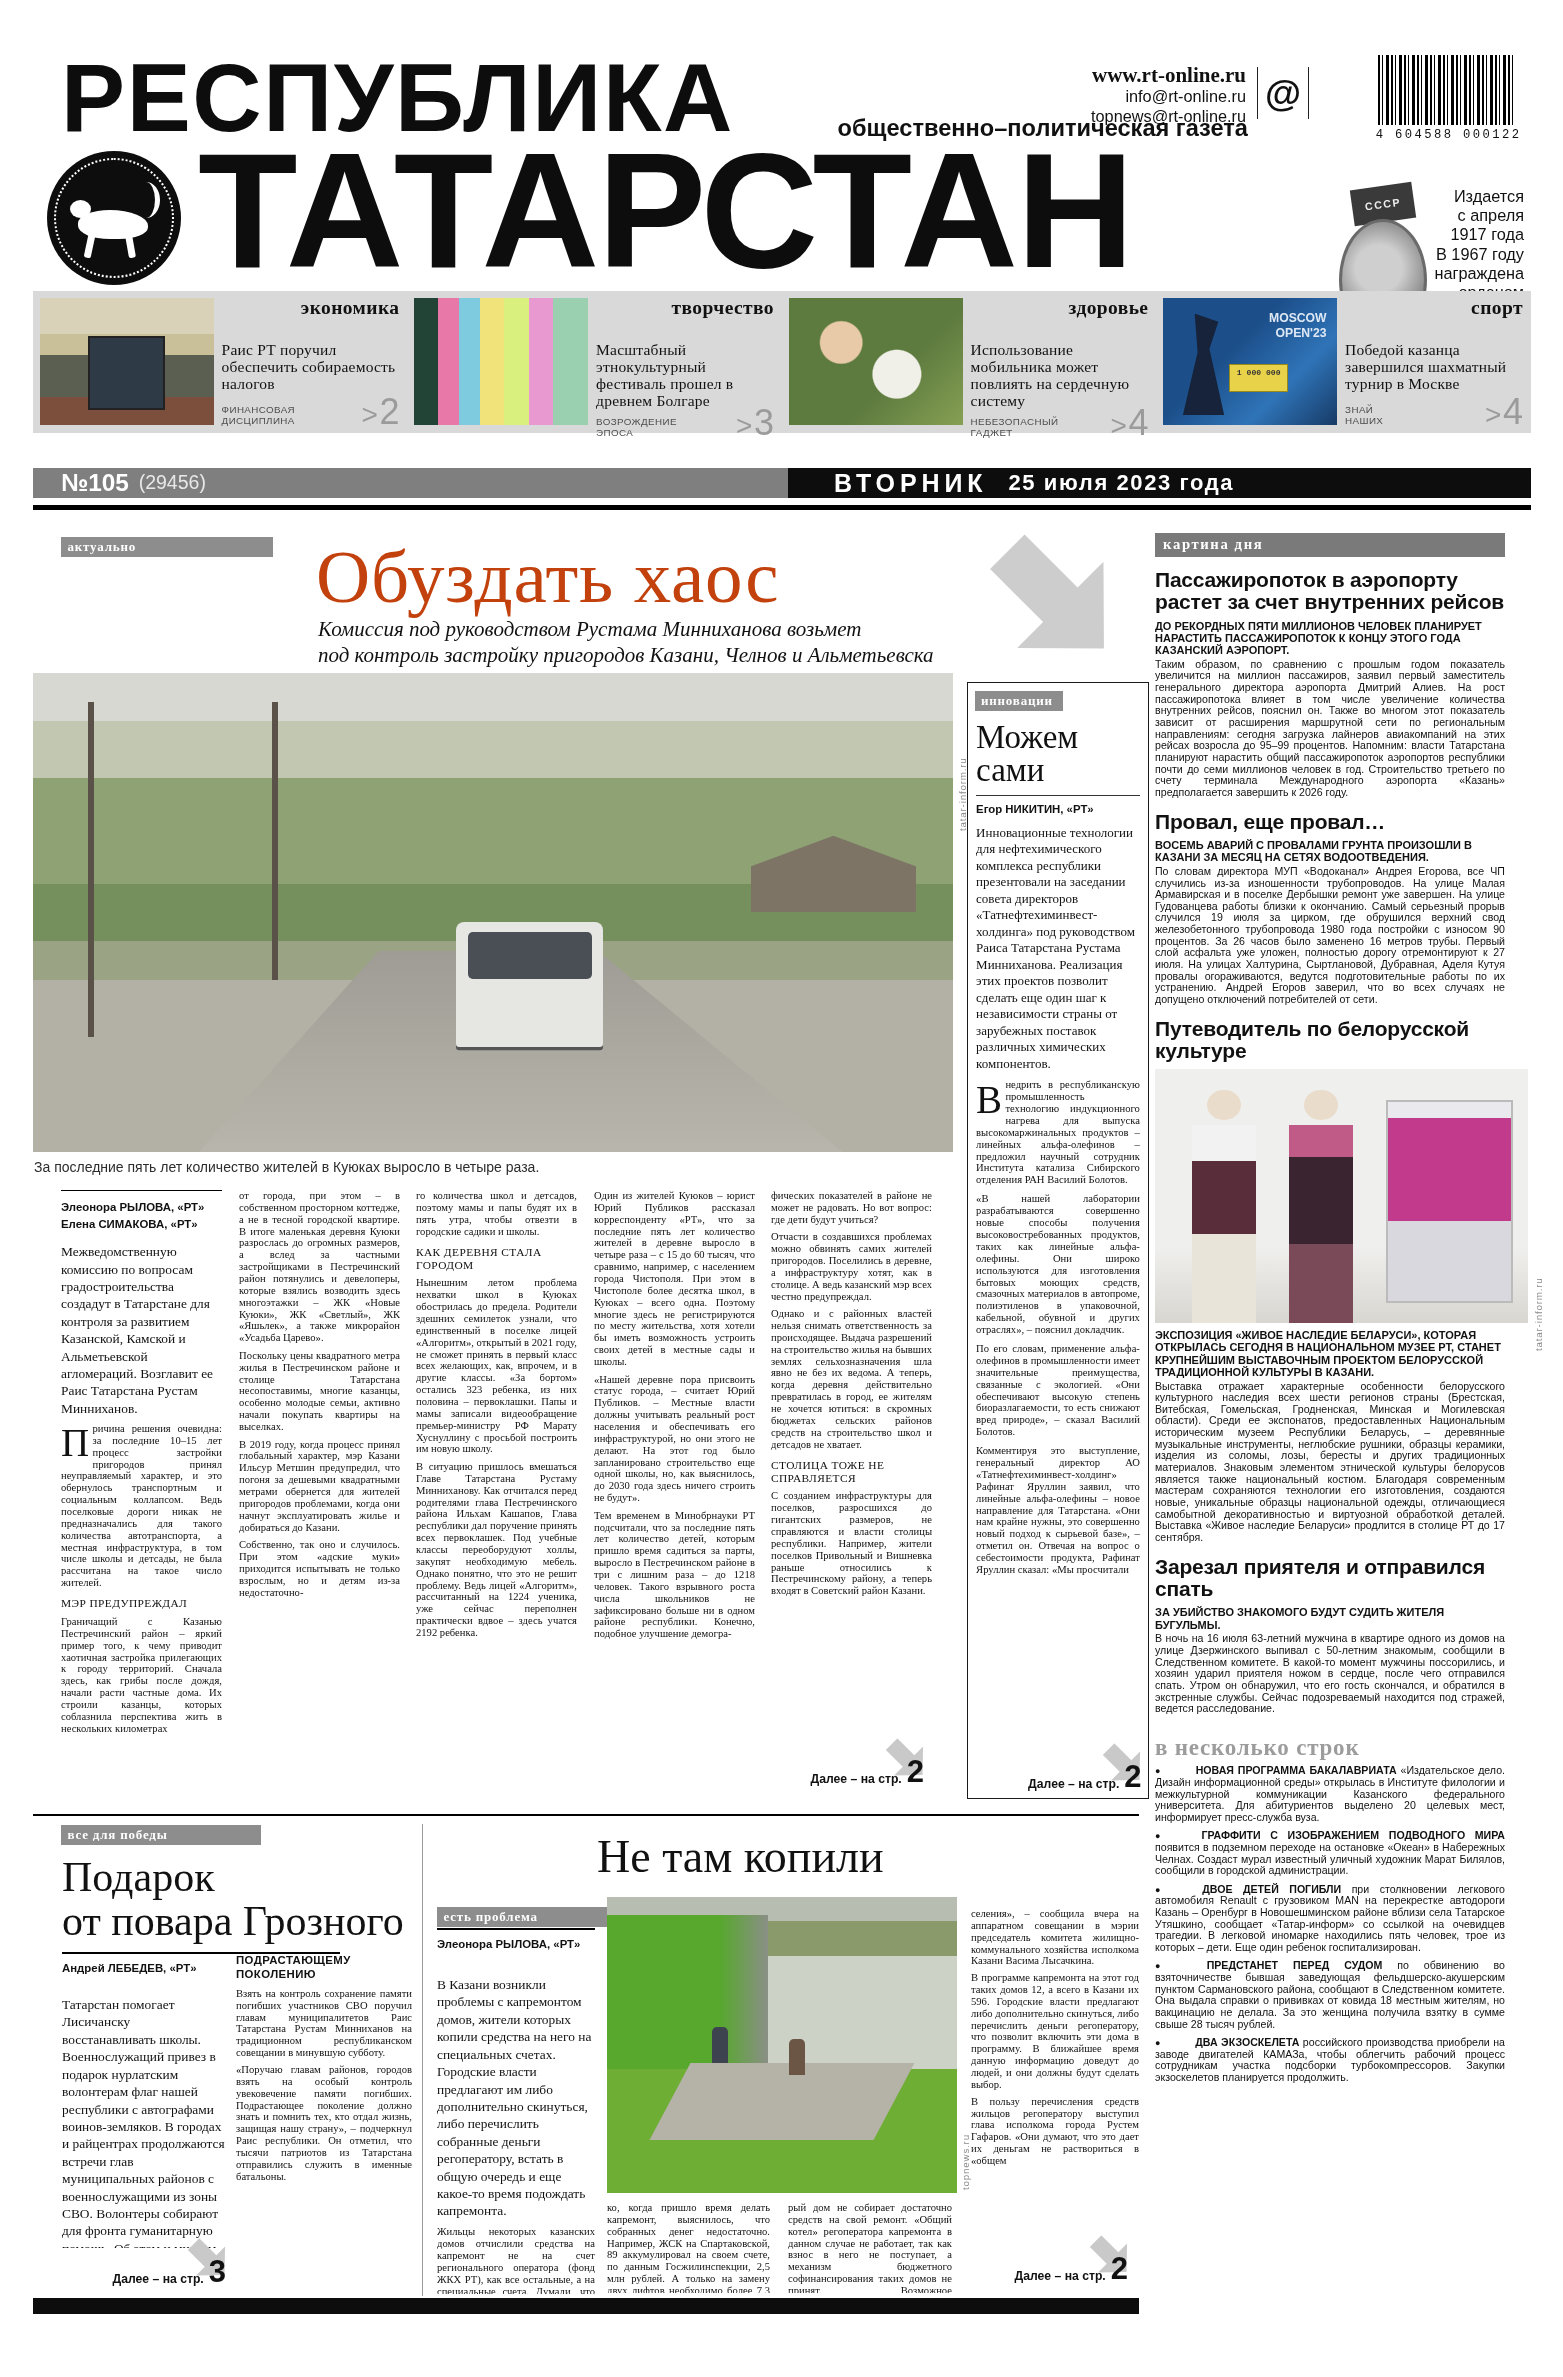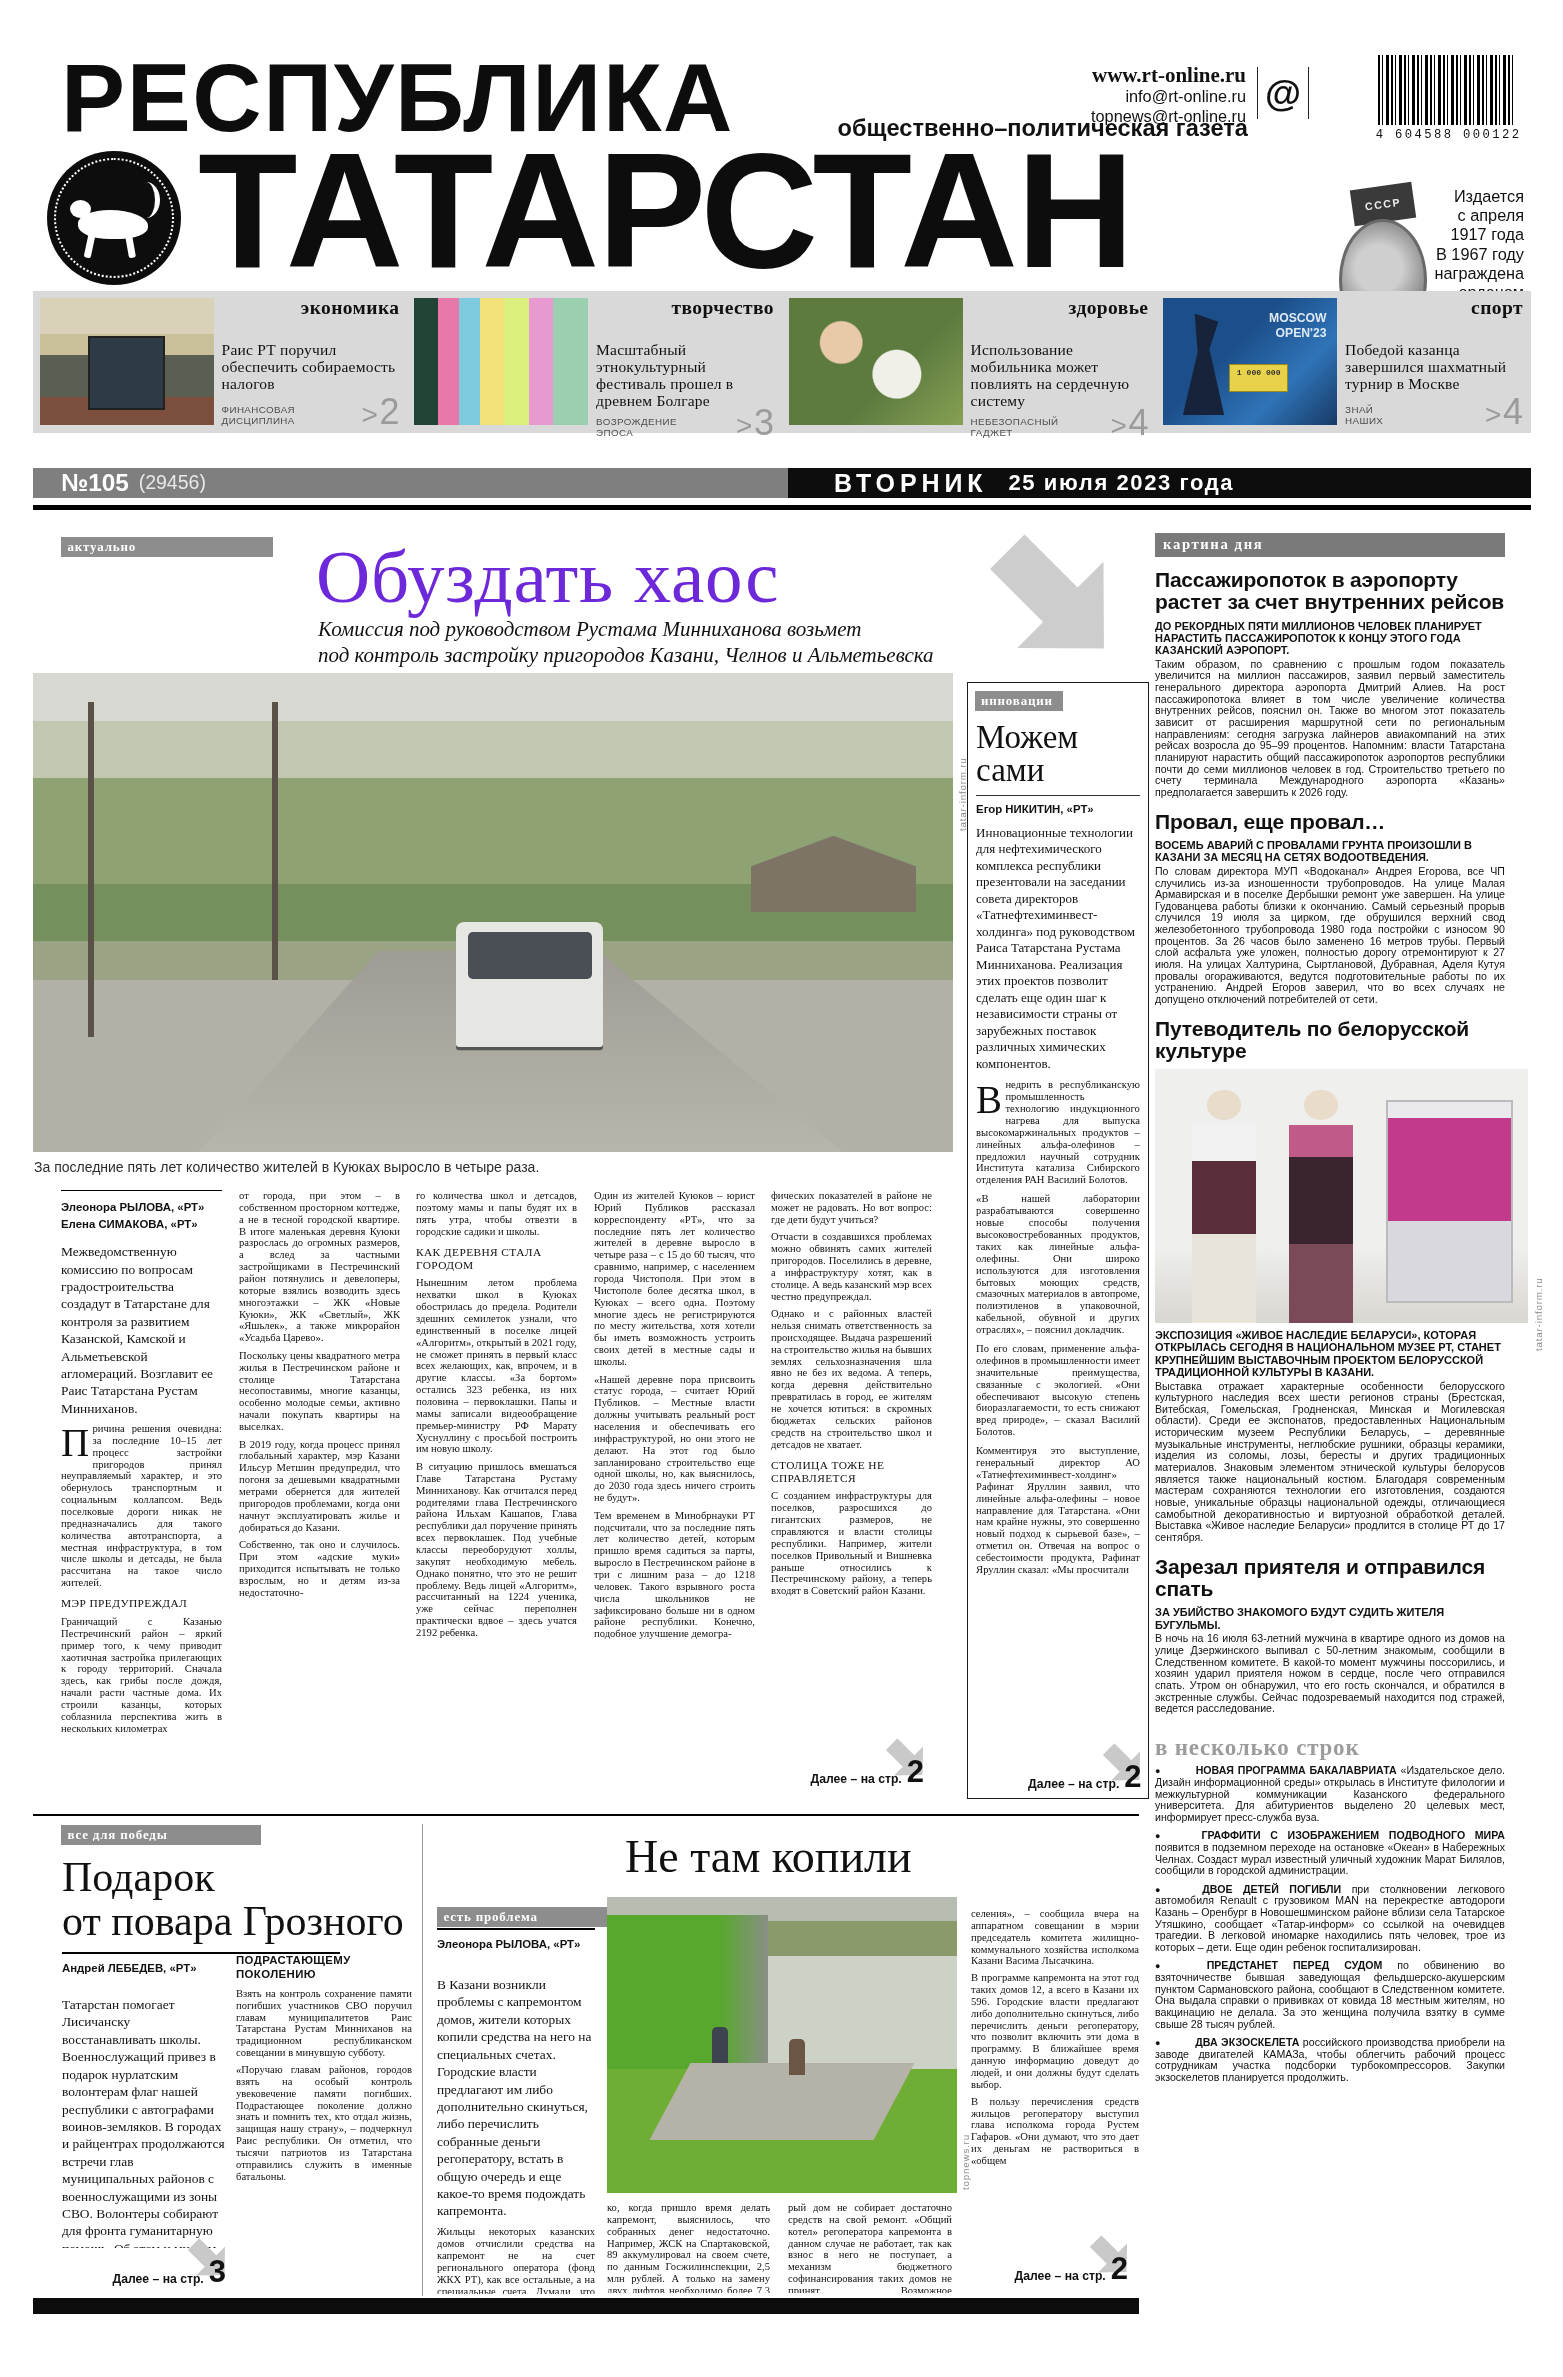--- a/index.html
+++ b/index.html
@@ -63,21 +63,21 @@
   .ibar-r .wd { font:bold 25px/1 "Liberation Sans",sans-serif; letter-spacing:4.9px; }
   .ibar-r .dt { font:bold 22px/1 "Liberation Sans",sans-serif; letter-spacing:1.6px; }
   .toprule { left:33px; top:505px; width:1498px; height:4.9px; background:#000; }
 
   
   .slabel { background:#8d8d8d; color:#fff; font:bold 13px/1 "Liberation Serif",serif; letter-spacing:0.8px; padding:3.3px 9.8px 4.1px 6.5px; display:inline-block; }
 
   
   .lead-label { left:61px; top:537px; width:212px; }
   .lead-label .slabel { width:100%; }
-  .lead-head { left:316px; top:539px; font:75px/1 "Liberation Serif",serif; letter-spacing:0.8px; color:#6d28d9; }
+  .lead-head { left:316px; top:539px; font:75px/1 "Liberation Serif",serif; letter-spacing:0.8px; color:#c2410c; }
   .lead-sub { left:318px; top:616px; font:italic 21px/1.25 "Liberation Serif",serif; white-space:pre-line; }
   .head-arrow { left:987px; top:539px; width:137px; height:122px; background:#cdcdcd;
                 clip-path:polygon(0 30%,55% 30%,55% 0,100% 50%,55% 100%,55% 70%,0 70%); transform:rotate(45deg); }
   .main-photo { left:33px; top:673px; width:920px; height:479px; overflow:hidden;
       background:linear-gradient(180deg,#d8d8d2 0 10%,#c2c7b2 10% 22%,#8fa274 22% 44%,#75905c 44% 56%,#9aa383 56% 64%,#b3b1a6 64% 100%); }
   .main-photo .road { position:absolute; left:18%; top:58%; width:70%; height:42%; background:linear-gradient(180deg,#9e9c94,#b8b6ac); clip-path:polygon(28% 0,62% 0,100% 100%,0 100%); }
   .main-photo .car { position:absolute; left:46%; top:52%; width:16%; height:26%; background:#e6e6e2; border-radius:8.1px 8.1px 3.3px 3.3px; box-shadow:0 3.3px 0 #555; }
   .main-photo .car .win { position:absolute; left:8%; top:8%; width:84%; height:38%; background:#4a4f55; border-radius:4.9px; }
   .main-photo .pole1,.main-photo .pole2 { position:absolute; top:6%; width:5.7px; height:58%; background:#5a5248; }
   .main-photo .pole1 { left:26%; } .main-photo .pole2 { left:6%; height:70%; }
@@ -142,21 +142,21 @@
   .vic-c1 { left:62px; top:1996px; width:163px; height:252px; overflow:hidden; }
   .vic-c2 { left:236px; top:1954px; width:176px; height:334px; overflow:hidden; }
   .vic-sub { font:bold 11.4px/1.2 "Liberation Sans",sans-serif; letter-spacing:0.4px; white-space:pre-line; margin-bottom:6.5px; }
   .vic-cont { left:106px; top:2257px; }
 
   
   .prob-label { left:437px; top:1907px; width:276px;border-radius:7px; } .prob-label .slabel{width:100%;}
   .prob-rule { left:437px; top:1928px; width:158px; height:1.6px; background:#000; }
   .prob-by { left:437px; top:1938px; font:bold 11.4px/1.2 "Liberation Sans",sans-serif; }
   .prob-c1 { left:437px; top:1972px; width:158px; height:322px; overflow:hidden; }
-  .prob-head { left:625px; top:1834px; font:46px/1 "Liberation Serif",serif; }
+  .prob-head { left:597px; top:1834px; font:46px/1 "Liberation Serif",serif; }
   .prob-photo { left:607px; top:1897px; width:350px; height:296px; overflow:hidden;
       background:linear-gradient(180deg,#b8bdb2 0 8%,#8a9a6a 8% 20%,#cdd2c6 20% 58%,#6fae35 58% 100%); }
   .prob-photo .wall { position:absolute; left:0; top:6%; width:46%; height:52%; background:linear-gradient(90deg,#57a82d 0 70%,#8a8f86 100%); }
   .prob-photo .path { position:absolute; left:18%; top:56%; width:64%; height:26%; background:#b5b2a8; transform:skewX(-28deg); }
   .prob-photo .w1,.prob-photo .w2 { position:absolute; width:16.3px; height:36px; background:#3d4450; top:44%; border-radius:4.9px 4.9px 0 0; }
   .prob-photo .w1 { left:30%; } .prob-photo .w2 { left:52%; top:48%; background:#6b5545; }
   .prob-pcred { left:961px; top:2084px; }
   .prob-c2 { left:607px; top:2202px; width:163px; height:91px; overflow:hidden; }
   .prob-c3 { left:788px; top:2202px; width:164px; height:91px; overflow:hidden; }
   .prob-c4 { left:971px; top:1908px; width:168px; height:384px; overflow:hidden; }

